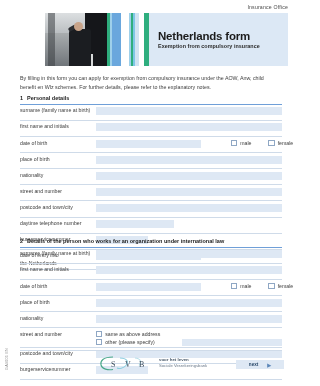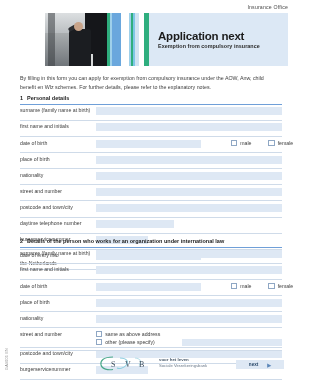--- a/index.html
+++ b/index.html
@@ -278,21 +278,21 @@
   <div class="bar" style="width:9px;background:#6aa7dd;"></div>
   <div class="bar gap-w" style="width:8px;"></div>
   <div class="bar" style="width:2px;background:#9fd0ea;"></div>
   <div class="bar" style="width:2px;background:#2fae7e;"></div>
   <div class="bar" style="width:2px;background:#7ec6e6;"></div>
   <div class="bar" style="width:4px;background:#cfe3f2;"></div>
   <div class="bar gap-w" style="width:5px;"></div>
   <div class="bar" style="width:5px;background:#2fae7e;"></div>
 
   <div class="title-panel">
-    <div class="title-main">Application next</div>
+    <div class="title-main">Netherlands form</div>
     <div class="title-sub">Exemption from compulsory insurance</div>
   </div>
 </div>
 
 <div class="intro">By filling in this form you can apply for exemption from compulsory insurance under the AOW, Anw, child benefit en Wlz schemes. For further details, please refer to the explanatory notes.</div>
 
 <div class="section" id="section-1">
   <div class="section-head">
     <span>1</span>
     <span>Personal details</span>

